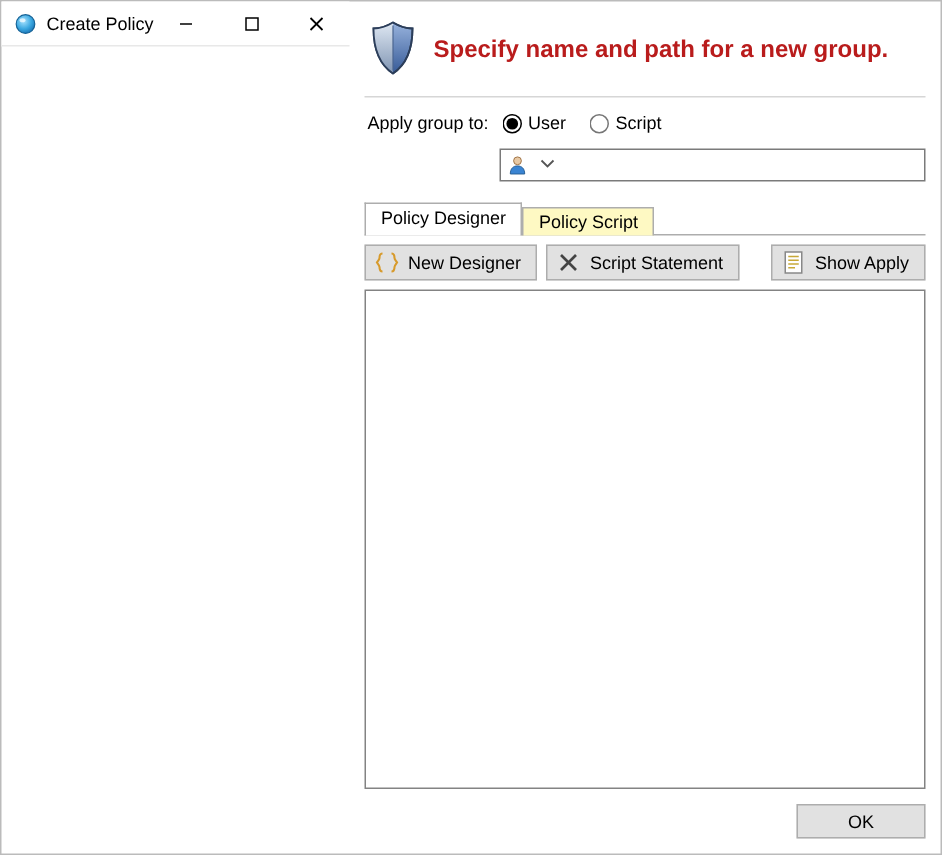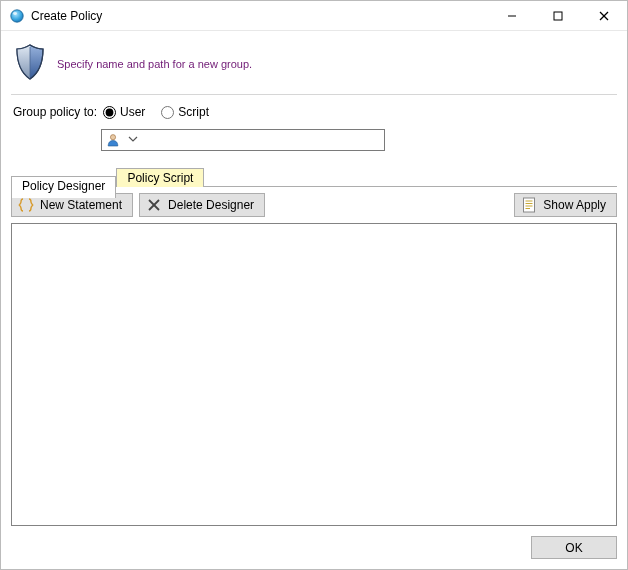--- a/index.html
+++ b/index.html
@@ -12,21 +12,21 @@
     width: 628px;
     height: 570px;
     overflow: hidden;
   }
   .window {
     width: 628px;
     height: 570px;
     border: 1px solid #bbb;
     background: #fff;
     display: flex;
-    flex-direction: column;
+    flex-direction: row;
   }
   
   .titlebar {
     height: 30px;
     background: #fff;
     display: flex;
     align-items: center;
     border-bottom: 1px solid #e8e8e8;
   }
   .titlebar .app-icon {
@@ -56,21 +56,21 @@
     flex-direction: column;
   }
   
   .desc-row {
     display: flex;
     align-items: center;
     gap: 10px;
     padding: 4px 0 10px 2px;
   }
   .desc-row .shield { flex: 0 0 auto; }
-  .desc-text { font-size: 11px; color: #701a75; }
+  .desc-text { font-size: 16px; color: #b91c1c; font-weight: bold; }
   hr.sep {
     border: none;
     border-top: 1px solid #d6d6d6;
     margin: 0 0 10px 0;
   }
   
   .form-row {
     display: flex;
     align-items: center;
     margin-bottom: 8px;
@@ -144,21 +144,21 @@
     height: 20px;
     padding: 2px 10px 0 10px;
     font-size: 12px;
     margin-right: 0px;
     position: relative;
     top: 1px;
     color: #000;
   }
   .tab.active {
     height: 22px;
-    top: 12px;
+    top: 1px;
     background: #fff;
     z-index: 2;
   }
   .tab.inactive {
     background: #fef9c3;
     height: 19px;
     top: 1px;
   }
   
   .toolbar {
@@ -263,21 +263,21 @@
           <path d="M17 4 L17 34" stroke="#4a6590" stroke-width="0.8"></path>
         </svg>
       </span>
       <span class="desc-text">Specify name and path for a new group.</span>
     </div>
 
     <hr class="sep">
 
 
     <div class="form-row">
-      <span class="form-label">Group policy to:</span>
+      <span class="form-label">Apply group to:</span>
       <div class="radio-group">
         <label class="radio-item">
           <input type="radio" name="applyto" checked="" style="">
           <span>User</span>
         </label>
         <label class="radio-item">
           <input type="radio" name="applyto" style="">
           <span>Script</span>
         </label>
       </div>
@@ -309,30 +309,30 @@
     </div>
 
     <div class="toolbar">
       <button class="tool-btn">
         <span class="ico">
           <svg width="16" height="16" viewBox="0 0 16 16">
             <path d="M5 2 C3 2 3 4 3 5 C3 6 2 7 1.3 8 C2 9 3 10 3 11 C3 12 3 14 5 14" fill="none" stroke="#d79a2b" stroke-width="1.4"></path>
             <path d="M11 2 C13 2 13 4 13 5 C13 6 14 7 14.7 8 C14 9 13 10 13 11 C13 12 13 14 11 14" fill="none" stroke="#d79a2b" stroke-width="1.4"></path>
           </svg>
         </span>
-        <span>New Statement</span>
+        <span>New Designer</span>
       </button>
       <button class="tool-btn">
         <span class="ico">
           <svg width="14" height="14" viewBox="0 0 14 14">
             <line x1="2" y1="2" x2="12" y2="12" stroke="#444" stroke-width="1.8"></line>
             <line x1="12" y1="2" x2="2" y2="12" stroke="#444" stroke-width="1.8"></line>
           </svg>
         </span>
-        <span>Delete Designer</span>
+        <span>Script Statement</span>
       </button>
       <span class="spacer"></span>
       <button class="tool-btn">
         <span class="ico">
           <svg width="14" height="16" viewBox="0 0 14 16">
             <rect x="1.5" y="1" width="11" height="14" fill="#fefefe" stroke="#888" stroke-width="1"></rect>
             <line x1="3.5" y1="4" x2="10.5" y2="4" stroke="#c7a837" stroke-width="1"></line>
             <line x1="3.5" y1="6.5" x2="10.5" y2="6.5" stroke="#c7a837" stroke-width="1"></line>
             <line x1="3.5" y1="9" x2="10.5" y2="9" stroke="#c7a837" stroke-width="1"></line>
             <line x1="3.5" y1="11.5" x2="8" y2="11.5" stroke="#c7a837" stroke-width="1"></line>

